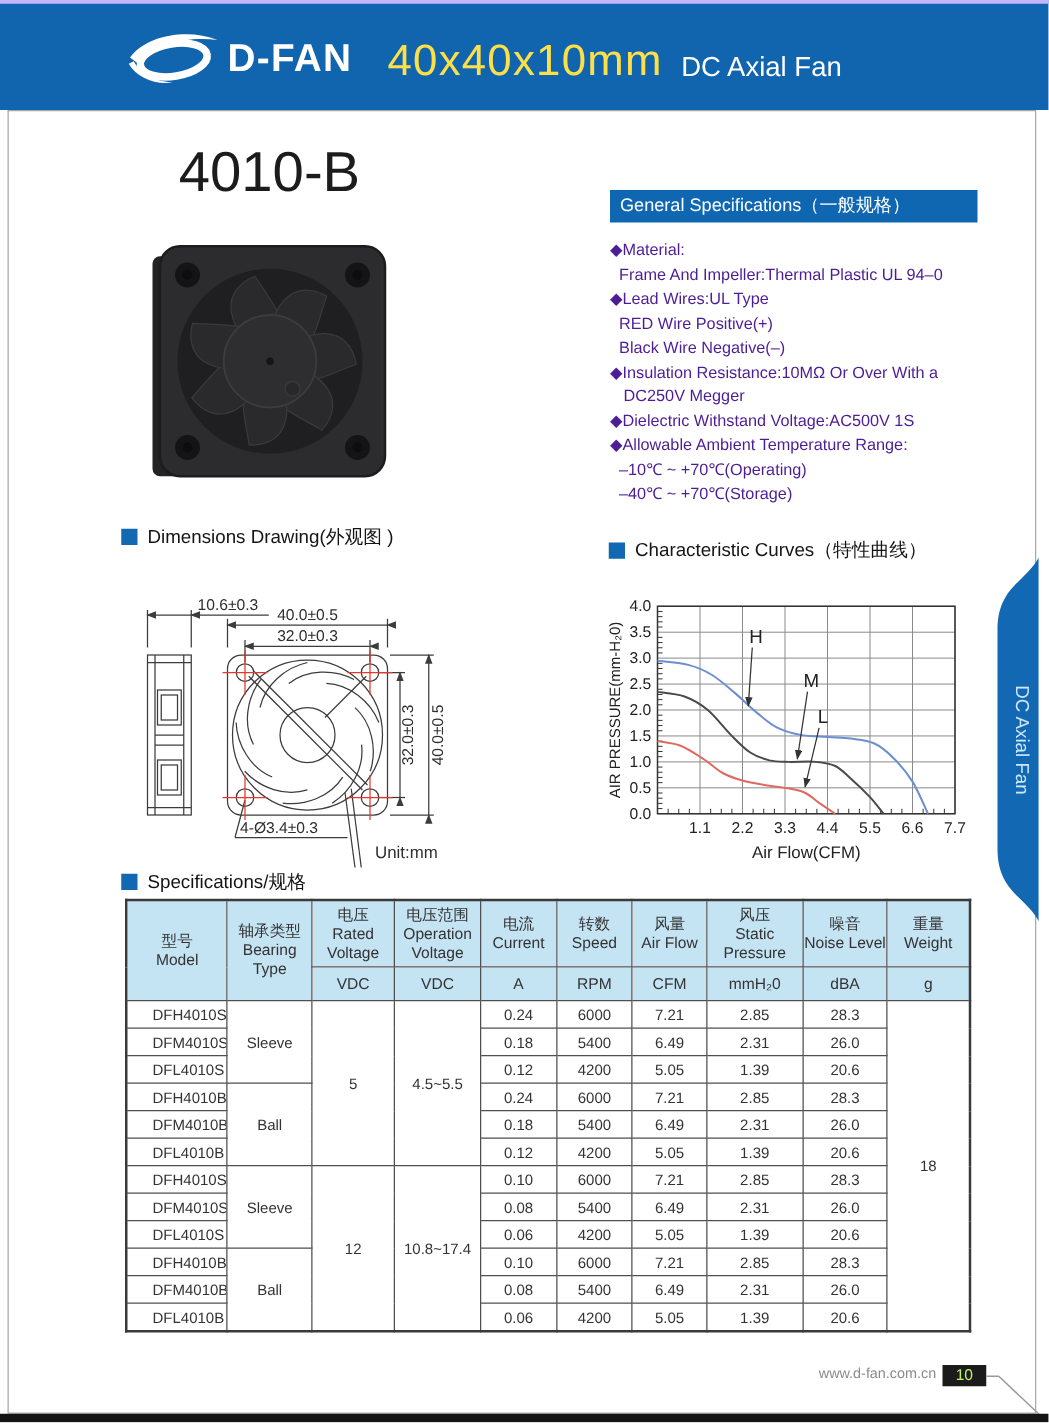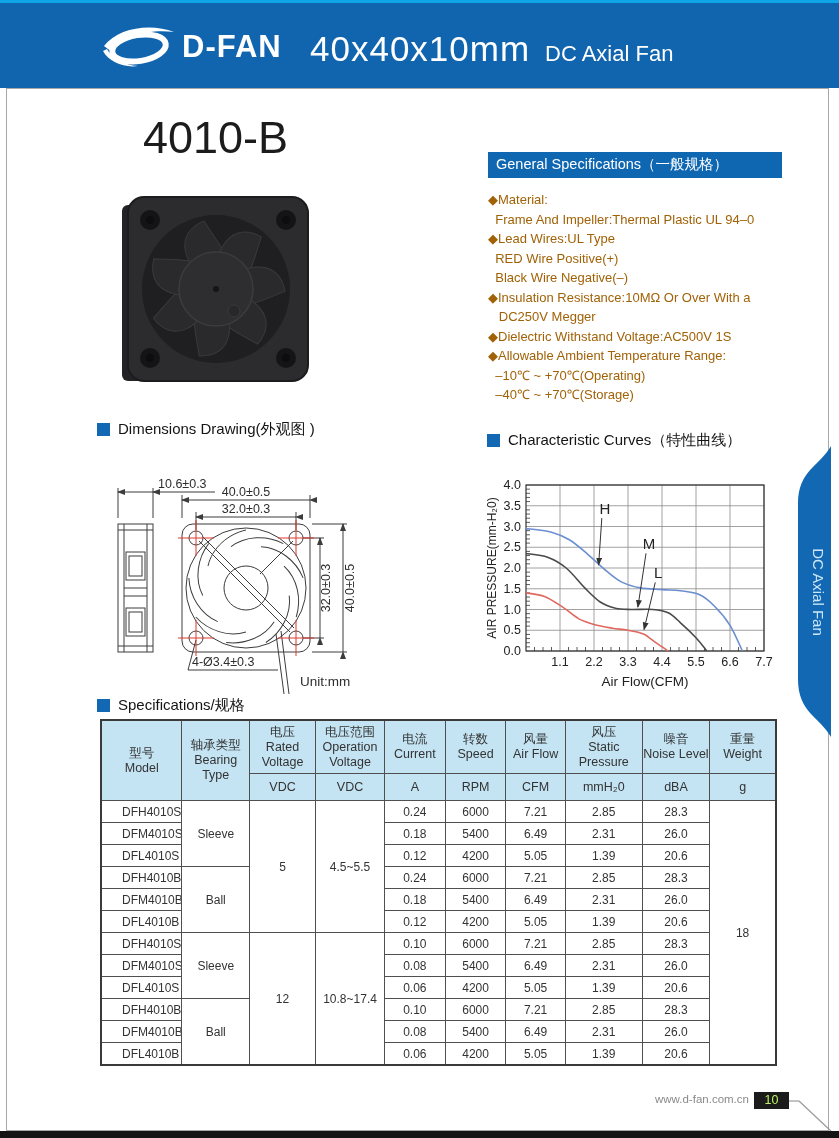--- a/index.html
+++ b/index.html
@@ -1,36 +1,36 @@
 <!DOCTYPE html>
 <html><head>
 <meta charset="utf-8">
 <style>
   html,body{margin:0;padding:0;background:#fff;}
   .page{position:relative;width:839px;height:1138px;background:#fff;overflow:hidden;
         font-family:"Liberation Sans",sans-serif;}
   
   .topbar{position:absolute;left:0;top:0;width:839px;height:88px;background:#1164ae;
-          border-top:3px solid #0ea5e9;box-sizing:border-box;padding-left:48px;}
+          border-top:3px solid #c4b5fd;box-sizing:border-box;padding-left:48px;}
   .logo-wrap{position:absolute;left:100px;top:18px;display:flex;align-items:center;}
   .brand{color:#fff;font-size:31px;font-weight:bold;letter-spacing:1px;margin-left:4px;}
-  .size-title{position:absolute;left:310px;top:26px;color:#ffffff;font-size:35px;letter-spacing:1px;}
+  .size-title{position:absolute;left:310px;top:26px;color:#fde047;font-size:35px;letter-spacing:1px;}
   .type-title{position:absolute;left:545px;top:38px;color:#fff;font-size:22px;}
   
   .frame{position:absolute;left:6px;top:88px;width:823px;height:1043px;border:1px solid #a8a8a8;box-sizing:border-box;}
   .bottom-bar{position:absolute;left:0;top:1131px;width:839px;height:7px;background:#141414;}
   
   .model{position:absolute;left:143px;top:112px;margin:0;font-size:45px;font-weight:normal;color:#1c1c1c;}
   
   .fan-photo{position:absolute;left:116px;top:183px;}
   
   .genspec{position:absolute;left:488px;top:152px;width:294px;}
   .genspec-title{background:#0f67b2;color:#fff;font-size:14.5px;padding:3px 0 4px 8px;}
   .gs-lines{margin-top:12px;}
-  .gs-line{font-size:13px;color:#a16207;line-height:19.5px;white-space:pre-wrap;}
+  .gs-line{font-size:13px;color:#4c1d95;line-height:19.5px;white-space:pre-wrap;}
   
   .sec-title{position:absolute;font-size:15px;color:#141414;display:flex;align-items:center;}
   .bullet-sq{display:inline-block;width:13px;height:13px;background:#1268b3;margin-right:8px;}
   .sec-dim{left:97px;top:420px;}
   .sec-curv{left:487px;top:431px;}
   .sec-spec{left:97px;top:696px;text-align:center;}
   .dim-drawing{position:absolute;left:100px;top:462px;}
   .chart-box{position:absolute;left:486px;top:468px;}
   .side-tab{position:absolute;left:784px;top:444px;}
   

